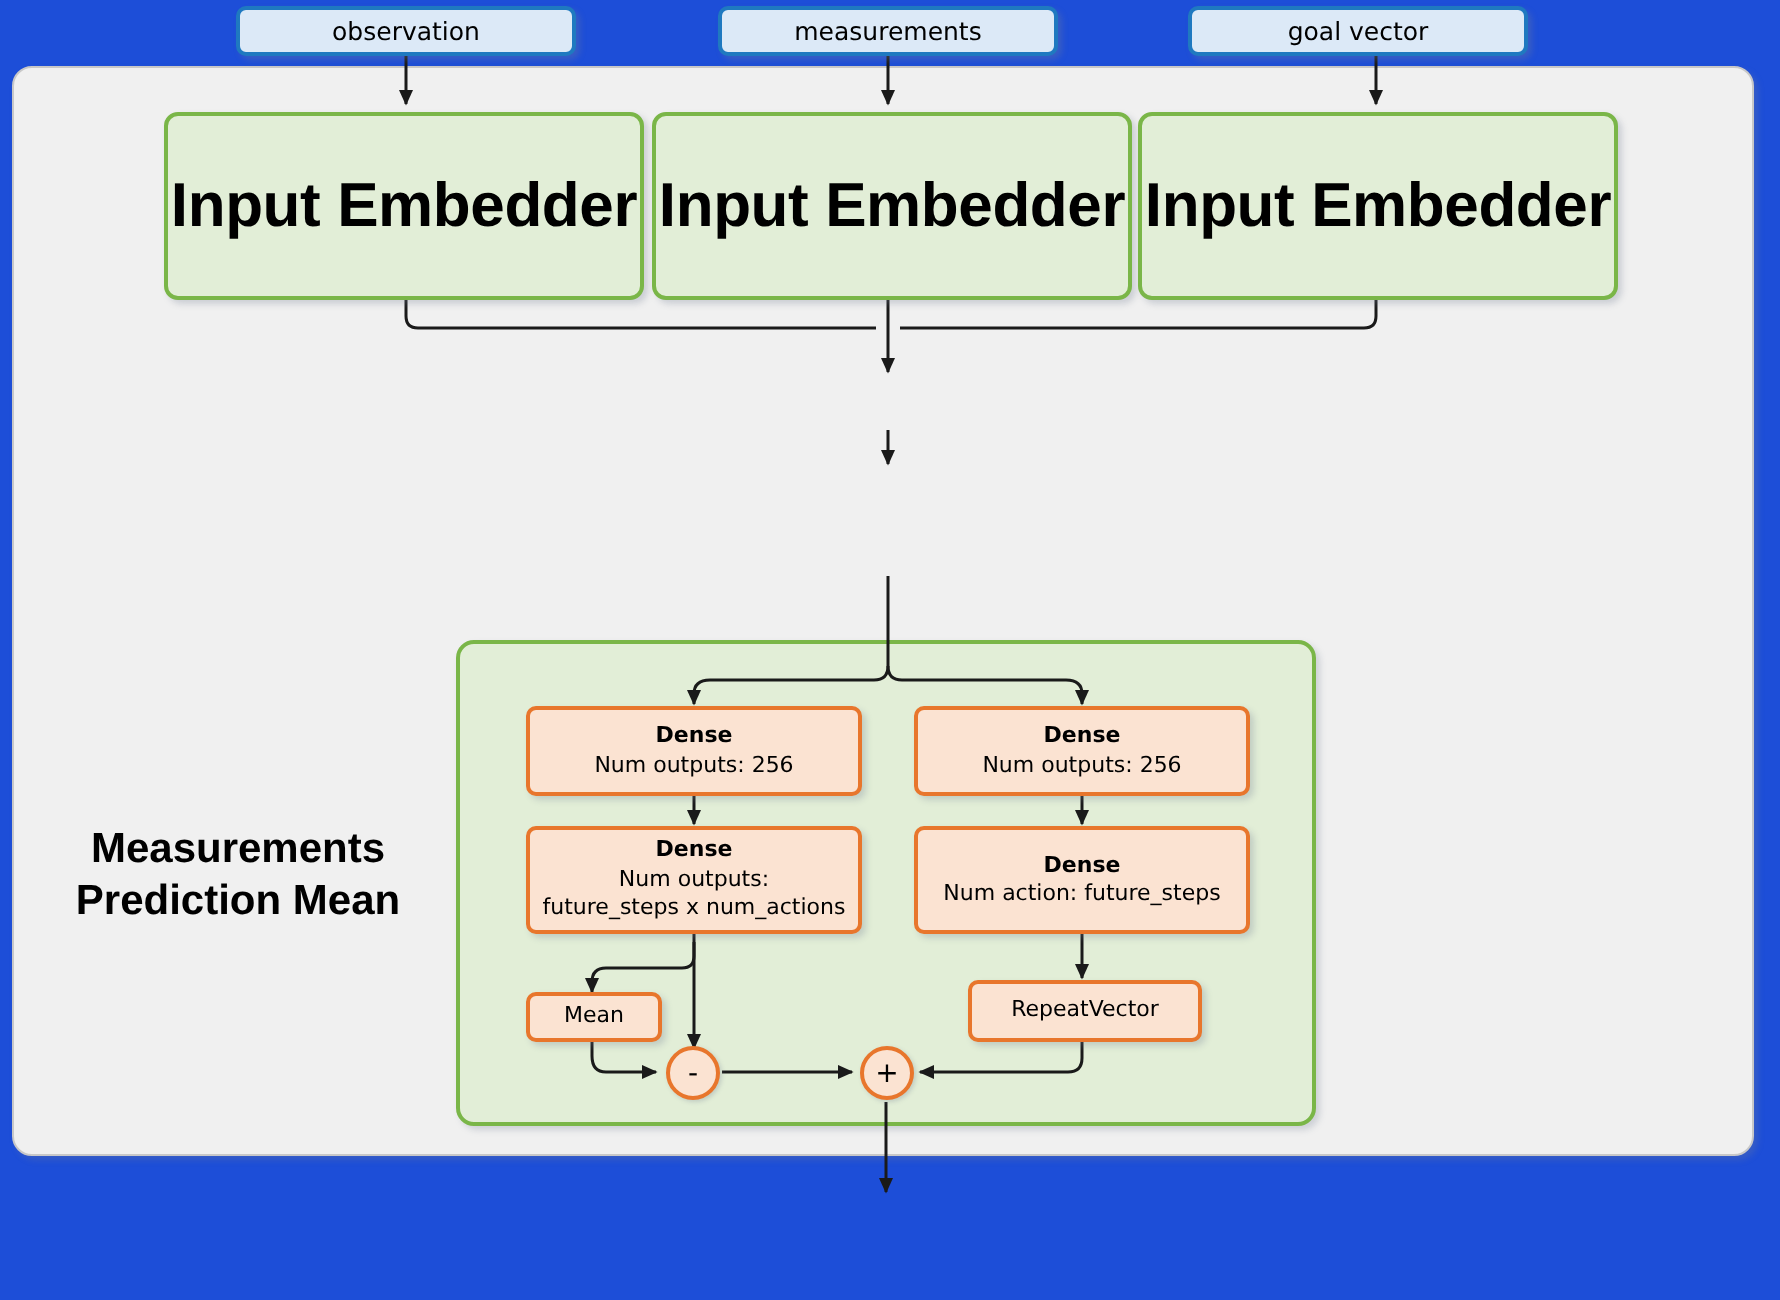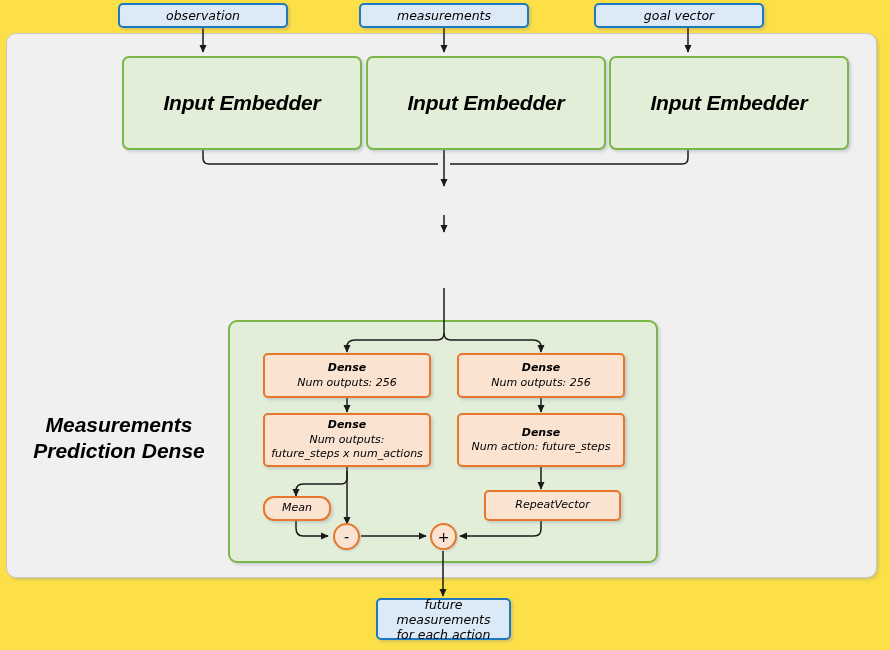--- a/index.html
+++ b/index.html
@@ -4,24 +4,23 @@
 <style>
   html, body {
     margin: 0;
     padding: 0;
     background: #ffffff;
   }
   #canvas {
     position: relative;
     width: 890px;
     height: 650px;
-    background: #fde047;
+    background: #1d4ed8;
     font-family: "Liberation Sans", sans-serif;
     overflow: hidden;
-    font-style: italic;
   }
   svg.layer {
     position: absolute;
     left: 0;
     top: 0;
     width: 890px;
     height: 650px;
   }
   .node {
     position: absolute;
@@ -52,24 +51,23 @@
   }
   
   .green-box {
     background: #e2eed7;
     border: 2.5px solid #7ab648;
     border-radius: 7px;
     box-shadow: 2px 2px 3px rgba(120,130,150,0.30);
     color: #000000;
   }
   .green-box.big-label {
-    font-size: 21px;
+    font-size: 31px;
     font-weight: bold;
     letter-spacing: -0.2px;
-    margin-left: 40px;
   }
   .green-box.middleware-label {
     font-size: 24px;
     font-weight: bold;
   }
   
   .head-panel {
     background: #e2eed7;
     border: 2.5px solid #7ab648;
     border-radius: 9px;
@@ -195,21 +193,21 @@
   </div>
 
   <div class="node green-box big-label" style="left:569px; top:56px; width:240px; height:94px;">
     <span>Input Embedder</span>
   </div>
 
 
 
   <div class="head-title" style="left:18px; top:412px; width:202px;">
     <span class="sub">Measurements</span>
-    <span class="sub">Prediction Dense</span>
+    <span class="sub">Prediction Mean</span>
   </div>
 
   <div class="node orange-box" style="left:263px; top:353px; width:168px; height:45px;">
     <span class="ttl">Dense</span>
     <span>Num outputs: 256</span>
   </div>
 
   <div class="node orange-box" style="left:263px; top:413px; width:168px; height:54px;">
     <span class="ttl">Dense</span>
     <span>Num outputs:</span>
@@ -219,34 +217,30 @@
   <div class="node orange-box" style="left:457px; top:353px; width:168px; height:45px;">
     <span class="ttl">Dense</span>
     <span>Num outputs: 256</span>
   </div>
 
   <div class="node orange-box" style="left:457px; top:413px; width:168px; height:54px;">
     <span class="ttl">Dense</span>
     <span>Num action: future_steps</span>
   </div>
 
-  <div class="node orange-box" style="left:263px; top:496px; width:68px; height:25px;border-radius:11px;">
+  <div class="node orange-box" style="left:263px; top:496px; width:68px; height:25px;">
     <span>Mean</span>
   </div>
 
-  <div class="node orange-box" style="left:484px; top:490px; width:137px; height:31px;text-align:right;">
+  <div class="node orange-box" style="left:484px; top:490px; width:117px; height:31px;text-align:right;">
     <span>RepeatVector</span>
   </div>
 
   <div class="node op-node" style="left:333px; top:523px; width:27px; height:27px;">
     <span>-</span>
   </div>
 
   <div class="node op-node" style="left:430px; top:523px; width:27px; height:27px;">
     <span>+</span>
   </div>
 
-  <div class="node io-box" style="left:376px; top:598px; width:135px; height:42px;">
-    <span>future measurements</span>
-    <span>for each action</span>
-  </div>
 
 </div>
 
 </body></html>

